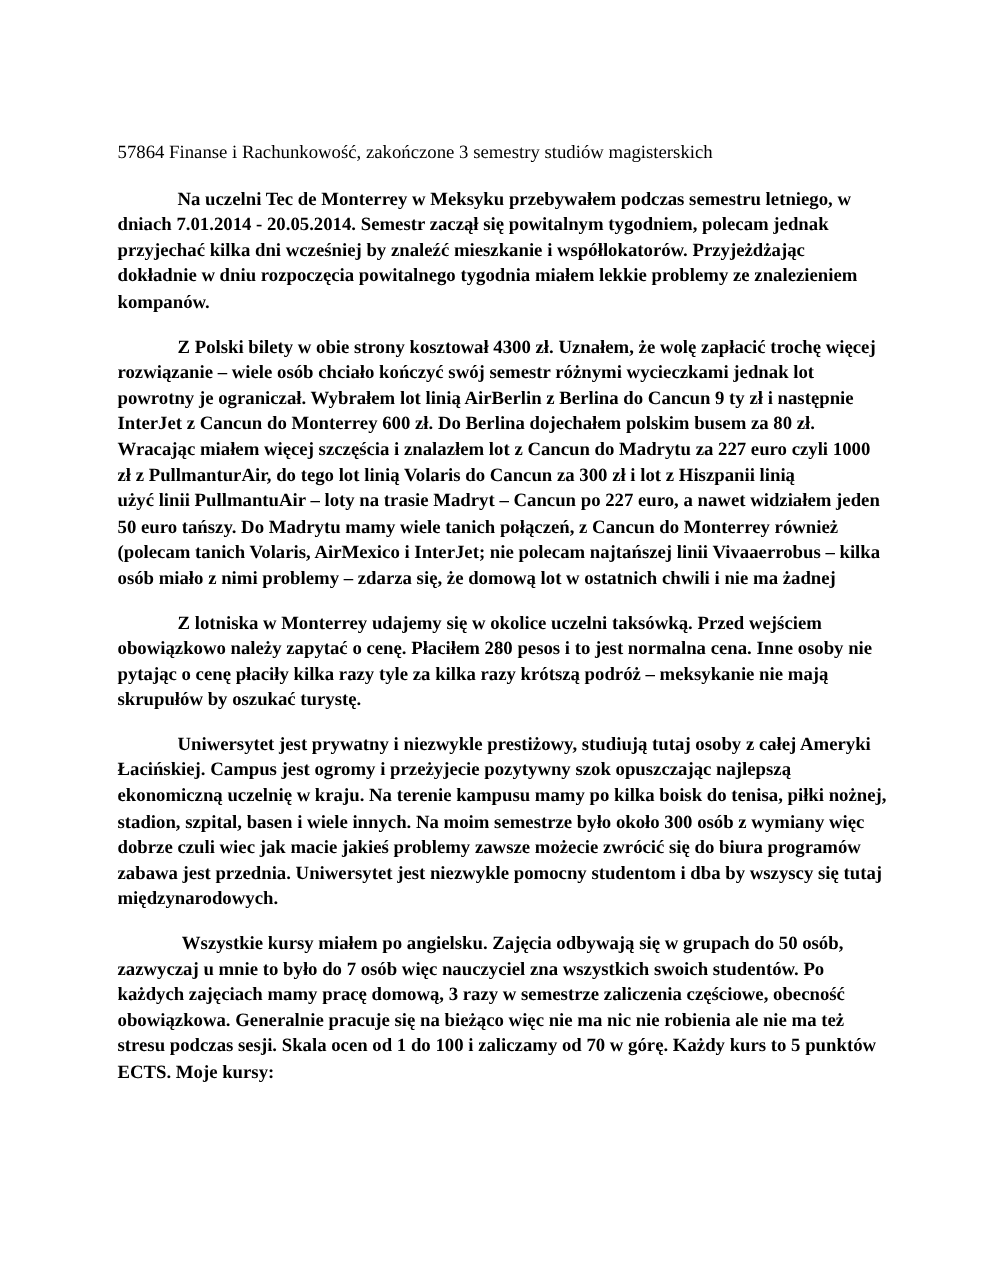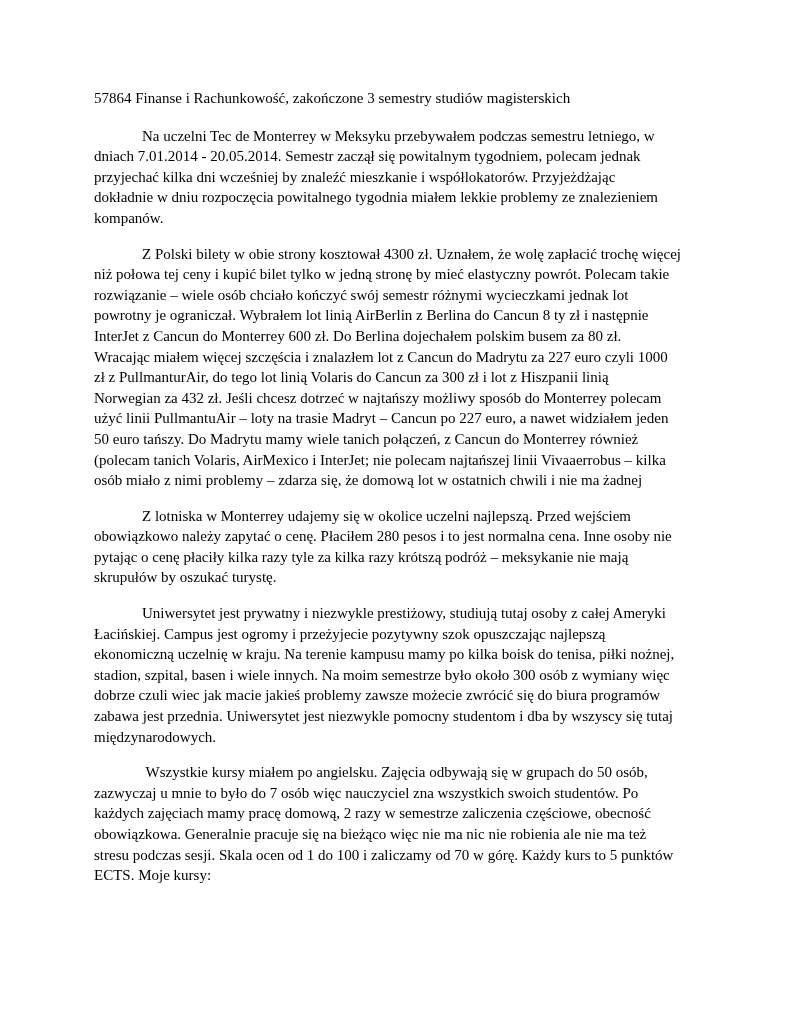--- a/index.html
+++ b/index.html
@@ -13,33 +13,34 @@
     color: #000000;
     font-family: "Liberation Serif", "DejaVu Serif", serif;
     overflow: hidden;
     position: relative;
   }
   .doc-page {
     position: absolute;
     left: 94px;
     top: 0;
     width: 625px;
-    padding-top: 88px;
+    padding-top: 112px;
     font-size: 15px;
     line-height: 20.6px;
   }
   .doc-title {
     margin: 0 0 17px 0;
     white-space: pre;
     font-weight: normal;
     font-size: 15px;
   }
   p.para {
     margin: 0 0 15px 0;
     padding: 0;
+    font-weight: bold;
   }
   .line {
     display: block;
     white-space: pre;
   }
   .line.first {
     padding-left: 48px;
   }
 </style>
 </head>
@@ -50,49 +51,47 @@
   <div>
       <p class="para">
         <span class="line first">Na uczelni Tec de Monterrey w Meksyku przebywałem podczas semestru letniego, w</span>
         <span class="line">dniach 7.01.2014 - 20.05.2014. Semestr zaczął się powitalnym tygodniem, polecam jednak</span>
         <span class="line">przyjechać kilka dni wcześniej by znaleźć mieszkanie i współlokatorów. Przyjeżdżając</span>
         <span class="line">dokładnie w dniu rozpoczęcia powitalnego tygodnia miałem lekkie problemy ze znalezieniem</span>
         <span class="line">kompanów.</span>
       </p>
       <p class="para">
         <span class="line first">Z Polski bilety w obie strony kosztował 4300 zł. Uznałem, że wolę zapłacić trochę więcej</span>
-        <span class="line">niż połowa tej ceny i kupić bilet tylko w jedną stronę by mieć elastyczny powrót. Polecam takie</span>
         <span class="line">rozwiązanie – wiele osób chciało kończyć swój semestr różnymi wycieczkami jednak lot</span>
-        <span class="line">powrotny je ograniczał. Wybrałem lot linią AirBerlin z Berlina do Cancun 8 ty zł i następnie</span>
+        <span class="line">powrotny je ograniczał. Wybrałem lot linią AirBerlin z Berlina do Cancun 9 ty zł i następnie</span>
         <span class="line">InterJet z Cancun do Monterrey 600 zł. Do Berlina dojechałem polskim busem za 80 zł.</span>
         <span class="line">Wracając miałem więcej szczęścia i znalazłem lot z Cancun do Madrytu za 227 euro czyli 1000</span>
         <span class="line">zł z PullmanturAir, do tego lot linią Volaris do Cancun za 300 zł i lot z Hiszpanii linią</span>
-        <span class="line">Norwegian za 432 zł. Jeśli chcesz dotrzeć w najtańszy możliwy sposób do Monterrey polecam</span>
         <span class="line">użyć linii PullmantuAir – loty na trasie Madryt – Cancun po 227 euro, a nawet widziałem jeden</span>
         <span class="line">50 euro tańszy. Do Madrytu mamy wiele tanich połączeń, z Cancun do Monterrey również</span>
         <span class="line">(polecam tanich Volaris, AirMexico i InterJet; nie polecam najtańszej linii Vivaaerrobus – kilka</span>
         <span class="line">osób miało z nimi problemy – zdarza się, że domową lot w ostatnich chwili i nie ma żadnej</span>
       </p>
       <p class="para">
-        <span class="line first">Z lotniska w Monterrey udajemy się w okolice uczelni najlepszą. Przed wejściem</span>
+        <span class="line first">Z lotniska w Monterrey udajemy się w okolice uczelni taksówką. Przed wejściem</span>
         <span class="line">obowiązkowo należy zapytać o cenę. Płaciłem 280 pesos i to jest normalna cena. Inne osoby nie</span>
         <span class="line">pytając o cenę płaciły kilka razy tyle za kilka razy krótszą podróż – meksykanie nie mają</span>
         <span class="line">skrupułów by oszukać turystę.</span>
       </p>
       <p class="para">
         <span class="line first">Uniwersytet jest prywatny i niezwykle prestiżowy, studiują tutaj osoby z całej Ameryki</span>
         <span class="line">Łacińskiej. Campus jest ogromy i przeżyjecie pozytywny szok opuszczając najlepszą</span>
         <span class="line">ekonomiczną uczelnię w kraju. Na terenie kampusu mamy po kilka boisk do tenisa, piłki nożnej,</span>
         <span class="line">stadion, szpital, basen i wiele innych. Na moim semestrze było około 300 osób z wymiany więc</span>
         <span class="line">dobrze czuli wiec jak macie jakieś problemy zawsze możecie zwrócić się do biura programów</span>
         <span class="line">zabawa jest przednia. Uniwersytet jest niezwykle pomocny studentom i dba by wszyscy się tutaj</span>
         <span class="line">międzynarodowych.</span>
       </p>
       <p class="para">
         <span class="line first"> Wszystkie kursy miałem po angielsku. Zajęcia odbywają się w grupach do 50 osób,</span>
         <span class="line">zazwyczaj u mnie to było do 7 osób więc nauczyciel zna wszystkich swoich studentów. Po</span>
-        <span class="line">każdych zajęciach mamy pracę domową, 2 razy w semestrze zaliczenia częściowe, obecność</span>
+        <span class="line">każdych zajęciach mamy pracę domową, 3 razy w semestrze zaliczenia częściowe, obecność</span>
         <span class="line">obowiązkowa. Generalnie pracuje się na bieżąco więc nie ma nic nie robienia ale nie ma też</span>
         <span class="line">stresu podczas sesji. Skala ocen od 1 do 100 i zaliczamy od 70 w górę. Każdy kurs to 5 punktów</span>
         <span class="line">ECTS. Moje kursy:</span>
       </p>
     </div>
 </div>
 
 </body></html>

